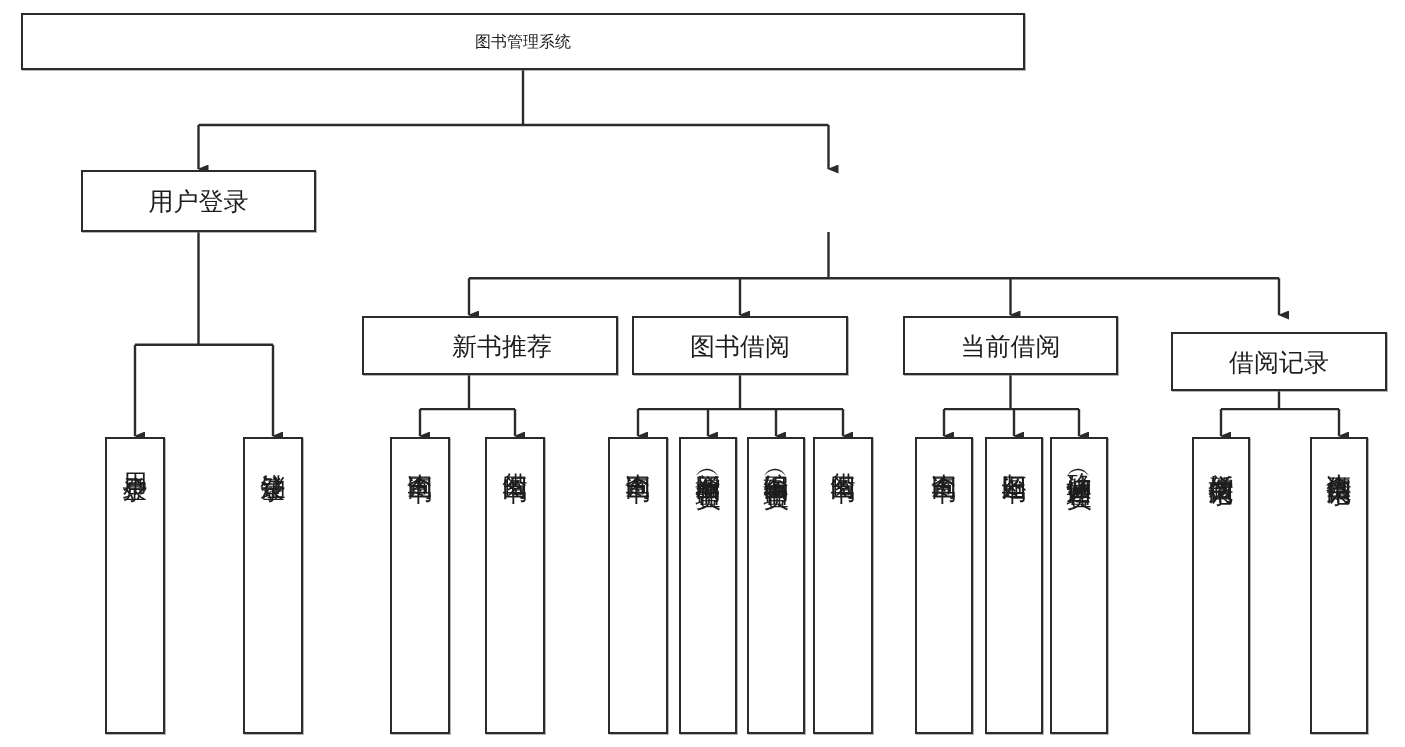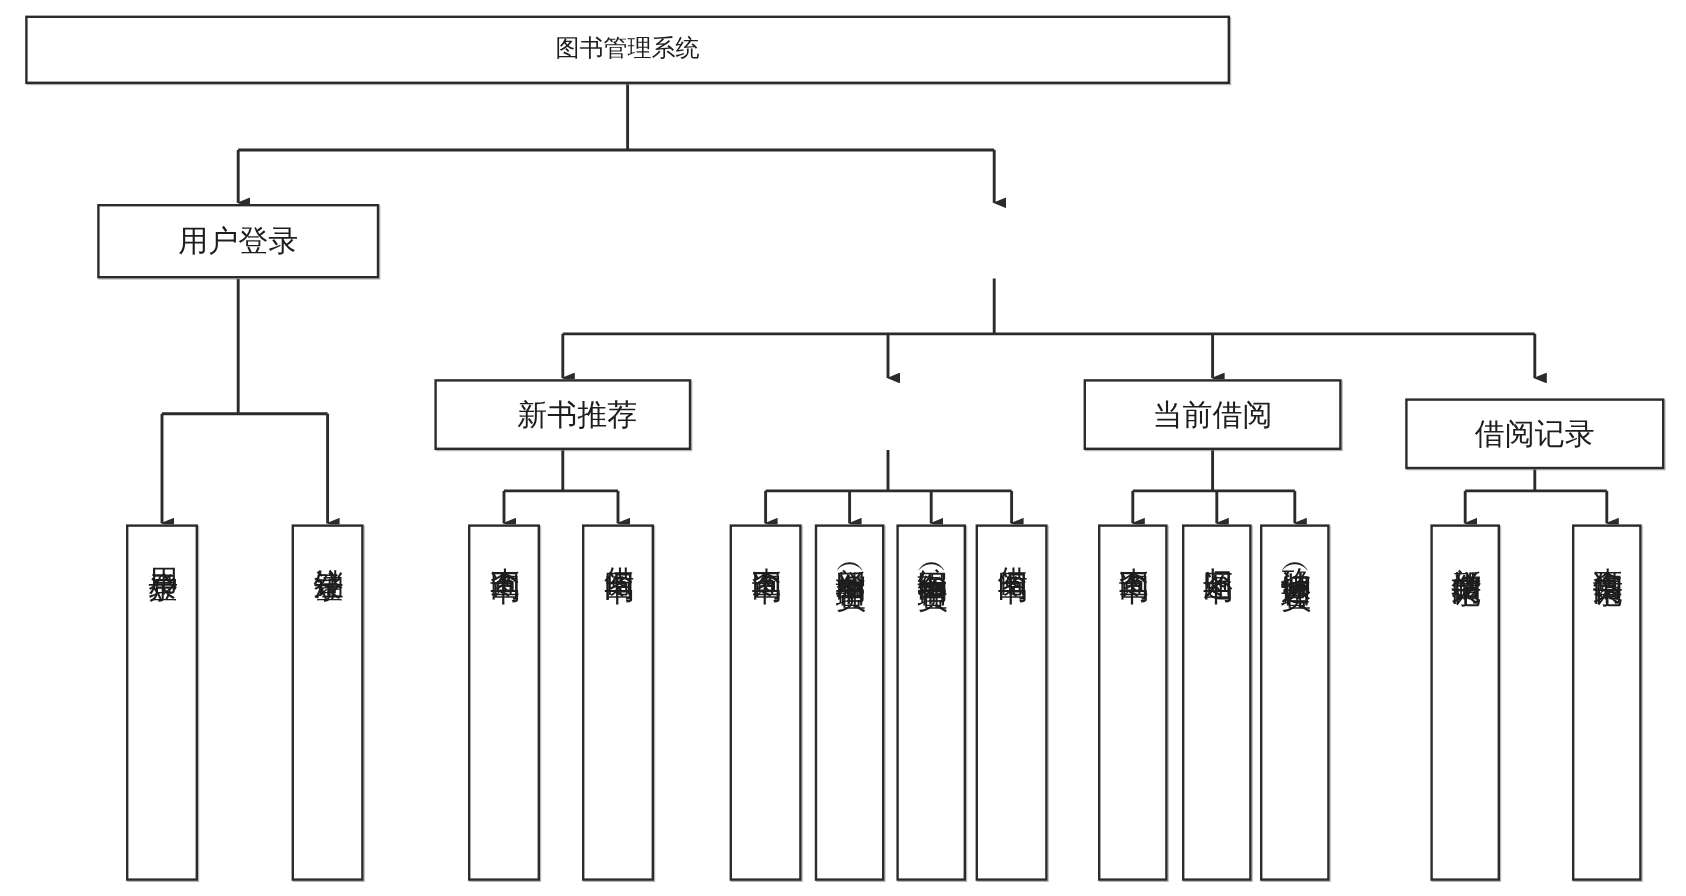--- a/index.html
+++ b/index.html
@@ -40,21 +40,21 @@
     color: #1d1d1d;
     line-height: 1.12;
     text-align: center;
     white-space: nowrap;
   }
   
   .node.horiz .label {
     font-size: 25px;
   }
   .node.root .label {
-    font-size: 20px;
+    font-size: 16px;
   }
   
   .node.vert {
     align-items: flex-start;
     padding-top: 14px;
   }
   .node.vert .label {
     writing-mode: vertical-rl;
     text-orientation: upright;
     font-size: 25px;
@@ -116,22 +116,25 @@
   </svg>
 
   <div class="node root horiz" style="left: 21px; top: 13px; width: 1004px; height: 57px;">
     <span class="label">图书管理系统</span>
   </div>
 
   <div class="node horiz" style="left: 81px; top: 170px; width: 235px; height: 62px;">
     <span class="label">用户登录</span>
   </div>
 
-  <div class="node horiz" style="left: 362px; top: 316px; width: 214px; height: 59px; padding-left: 24px;">
+  <div class="node horiz" style="left: 362px; top: 316px; width: 256px; height: 59px; padding-left: 24px;">
     <span class="label">新书推荐</span>
+  </div>
+  <div class="node horiz" style="left: 632px; top: 316px; width: 216px; height: 59px;">
+    <span class="label">图书借阅</span>
   </div>
   <div class="node horiz" style="left: 903px; top: 316px; width: 215px; height: 59px;">
     <span class="label">当前借阅</span>
   </div>
   <div class="node horiz" style="left: 1171px; top: 316px; width: 216px; height: 59px; margin-top: 16px;">
     <span class="label">借阅记录</span>
   </div>
 
   <div class="node vert" style="left: 105px; top: 437px; width: 60px; height: 297px;">
     <span class="label">用户登录</span>

